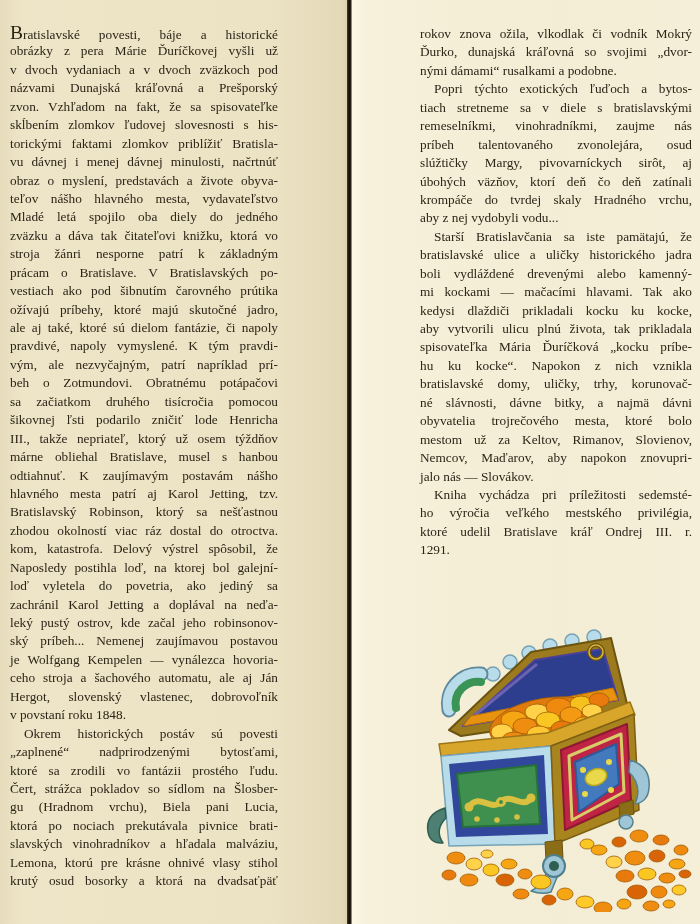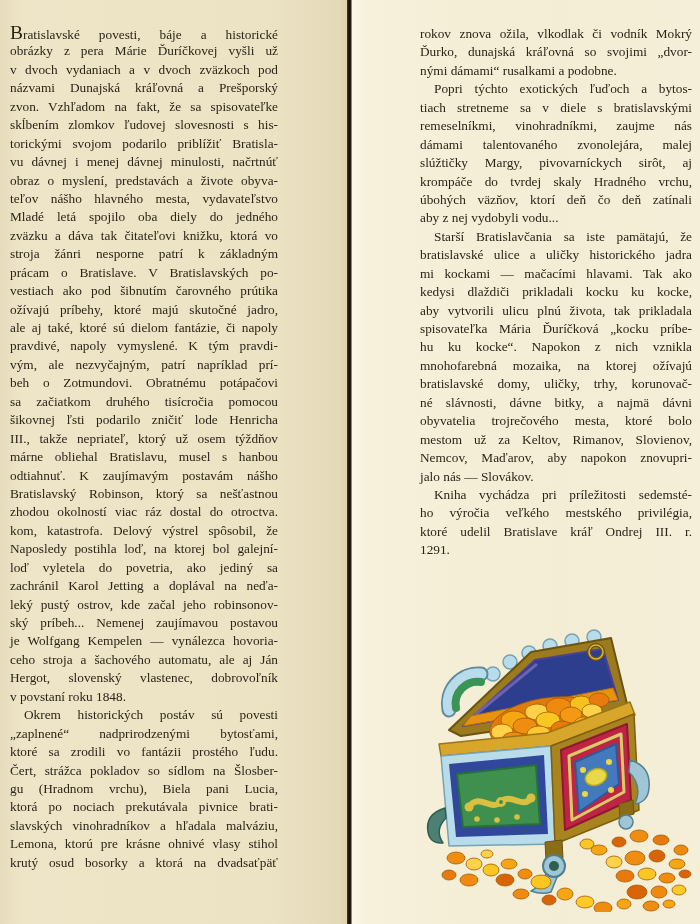--- a/index.html
+++ b/index.html
@@ -39,39 +39,40 @@
 <div class="spread">
 
   <div id="left-page" class="page">
     <div id="left-text" class="text-col">
         <div class="tl"><span class="initial">B</span>ratislavské povesti, báje a historické</div>
         <div class="tl">obrázky z pera Márie Ďuríčkovej vyšli už</div>
         <div class="tl">v dvoch vydaniach a v dvoch zväzkoch pod</div>
         <div class="tl">názvami Dunajská kráľovná a Prešporský</div>
         <div class="tl">zvon. Vzhľadom na fakt, že sa spisovateľke</div>
         <div class="tl">skĺbením zlomkov ľudovej slovesnosti s his-</div>
-        <div class="tl">torickými svojom podarilo priblížiť Bratisla-</div>
+        <div class="tl">torickými faktami zlomkov priblížiť Bratisla-</div>
         <div class="tl">vu dávnej i menej dávnej minulosti, načrtnúť</div>
         <div class="tl">obraz o myslení, predstavách a živote obyva-</div>
         <div class="tl">teľov nášho hlavného mesta, vydavateľstvo</div>
         <div class="tl">Mladé letá spojilo oba diely do jedného</div>
         <div class="tl">zväzku a dáva tak čitateľovi knižku, ktorá vo</div>
         <div class="tl">stroja žánri nesporne patrí k základným</div>
         <div class="tl">prácam o Bratislave. V Bratislavských po-</div>
         <div class="tl">vestiach ako pod šibnutím čarovného prútika</div>
         <div class="tl">ožívajú príbehy, ktoré majú skutočné jadro,</div>
         <div class="tl">ale aj také, ktoré sú dielom fantázie, či napoly</div>
         <div class="tl">pravdivé, napoly vymyslené. K tým pravdi-</div>
         <div class="tl">vým, ale nezvyčajným, patrí napríklad prí-</div>
         <div class="tl">beh o Zotmundovi. Obratnému potápačovi</div>
         <div class="tl">sa začiatkom druhého tisícročia pomocou</div>
         <div class="tl">šikovnej ľsti podarilo zničiť lode Henricha</div>
         <div class="tl">III., takže nepriateľ, ktorý už osem týždňov</div>
-        <div class="tl">márne obliehal Bratislavu, musel s hanbou</div>
+        <div class="tl">márne obliehal Bratislave, musel s hanbou</div>
         <div class="tl">odtiahnuť. K zaujímavým postavám nášho</div>
+        <div class="tl">hlavného mesta patrí aj Karol Jetting, tzv.</div>
         <div class="tl">Bratislavský Robinson, ktorý sa nešťastnou</div>
         <div class="tl">zhodou okolností viac ráz dostal do otroctva.</div>
         <div class="tl">kom, katastrofa. Delový výstrel spôsobil, že</div>
         <div class="tl">Naposledy postihla loď, na ktorej bol galejní-</div>
         <div class="tl">loď vyletela do povetria, ako jediný sa</div>
         <div class="tl">zachránil Karol Jetting a doplával na neďa-</div>
         <div class="tl">leký pustý ostrov, kde začal jeho robinsonov-</div>
         <div class="tl">ský príbeh... Nemenej zaujímavou postavou</div>
         <div class="tl">je Wolfgang Kempelen — vynálezca hovoria-</div>
         <div class="tl">ceho stroja a šachového automatu, ale aj Ján</div>
@@ -92,33 +93,33 @@
   <div id="gutter"></div>
 
   <div id="right-page" class="page">
     <div id="right-text" class="text-col">
         <div class="tl">rokov znova ožila, vlkodlak či vodník Mokrý</div>
         <div class="tl">Ďurko, dunajská kráľovná so svojimi „dvor-</div>
         <div class="tl tl-end">nými dámami“ rusalkami a podobne.</div>
         <div class="tl tl-indent">Popri týchto exotických ľuďoch a bytos-</div>
         <div class="tl">tiach stretneme sa v diele s bratislavskými</div>
         <div class="tl">remeselníkmi, vinohradníkmi, zaujme nás</div>
-        <div class="tl">dámami talentovaného zvonolejára, malej</div>
+        <div class="tl">príbeh talentovaného zvonolejára, osud</div>
         <div class="tl">slúžtičky Margy, pivovarníckych sirôt, aj</div>
+        <div class="tl">úbohých väzňov, ktorí deň čo deň zatínali</div>
         <div class="tl">krompáče do tvrdej skaly Hradného vrchu,</div>
-        <div class="tl">úbohých väzňov, ktorí deň čo deň zatínali</div>
         <div class="tl tl-end">aby z nej vydobyli vodu...</div>
         <div class="tl tl-indent">Starší Bratislavčania sa iste pamätajú, že</div>
         <div class="tl">bratislavské ulice a uličky historického jadra</div>
+        <div class="tl">boli vydláždené drevenými alebo kamenný-</div>
         <div class="tl">mi kockami — mačacími hlavami. Tak ako</div>
         <div class="tl">kedysi dlaždiči prikladali kocku ku kocke,</div>
         <div class="tl">aby vytvorili ulicu plnú života, tak prikladala</div>
         <div class="tl">spisovateľka Mária Ďuríčková „kocku príbe-</div>
         <div class="tl">hu ku kocke“. Napokon z nich vznikla</div>
-        <div class="tl">mnohofarebná mozaika, na ktorej ožívajú</div>
         <div class="tl">bratislavské domy, uličky, trhy, korunovač-</div>
         <div class="tl">né slávnosti, dávne bitky, a najmä dávni</div>
         <div class="tl">obyvatelia trojrečového mesta, ktoré bolo</div>
         <div class="tl">mestom už za Keltov, Rimanov, Slovienov,</div>
         <div class="tl">Nemcov, Maďarov, aby napokon znovupri-</div>
         <div class="tl tl-end">jalo nás — Slovákov.</div>
         <div class="tl tl-indent">Kniha vychádza pri príležitosti sedemsté-</div>
         <div class="tl">ho výročia veľkého mestského privilégia,</div>
         <div class="tl">ktoré udelil Bratislave kráľ Ondrej III. r.</div>
         <div class="tl tl-end">1291.</div>

